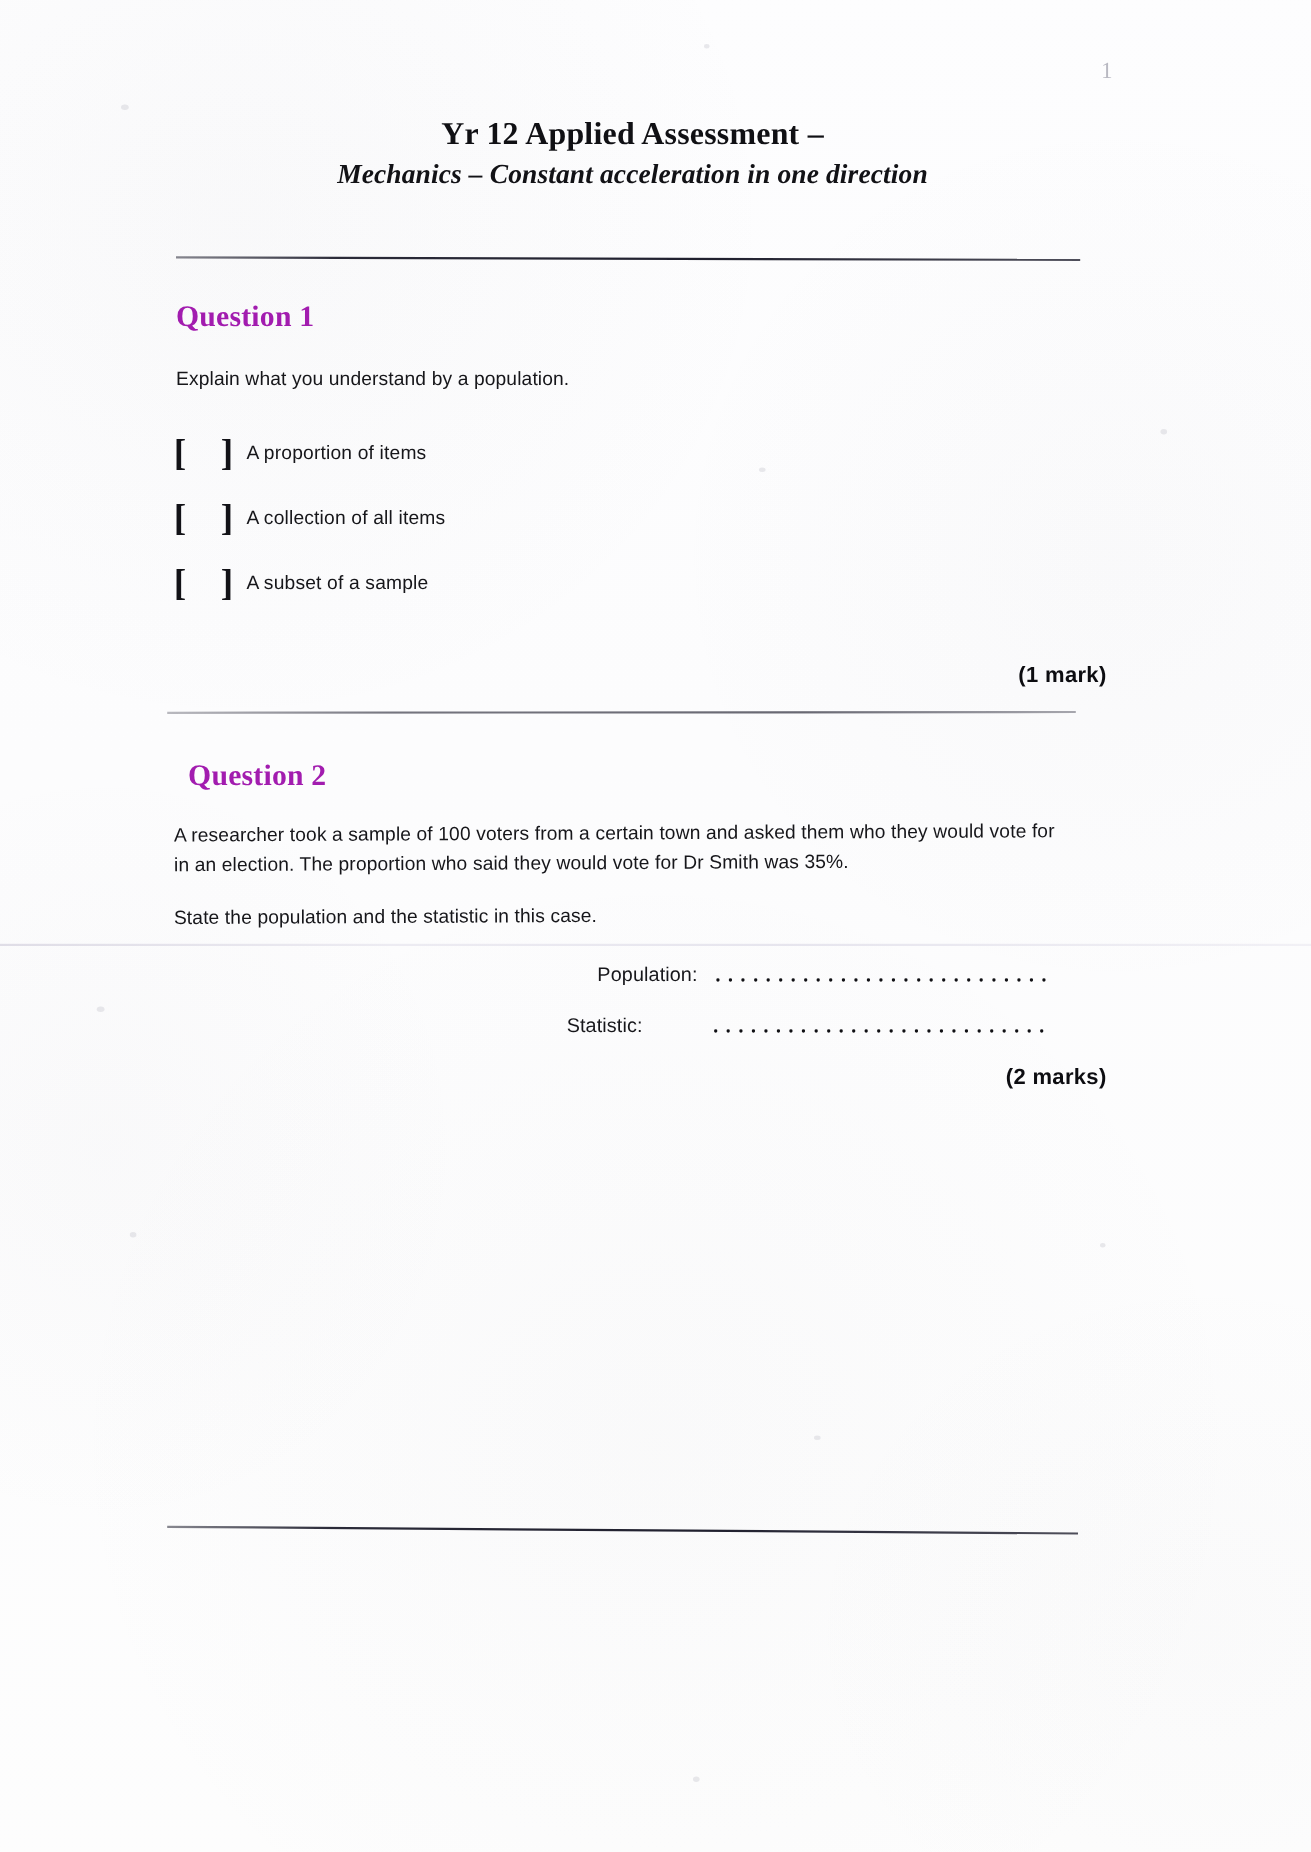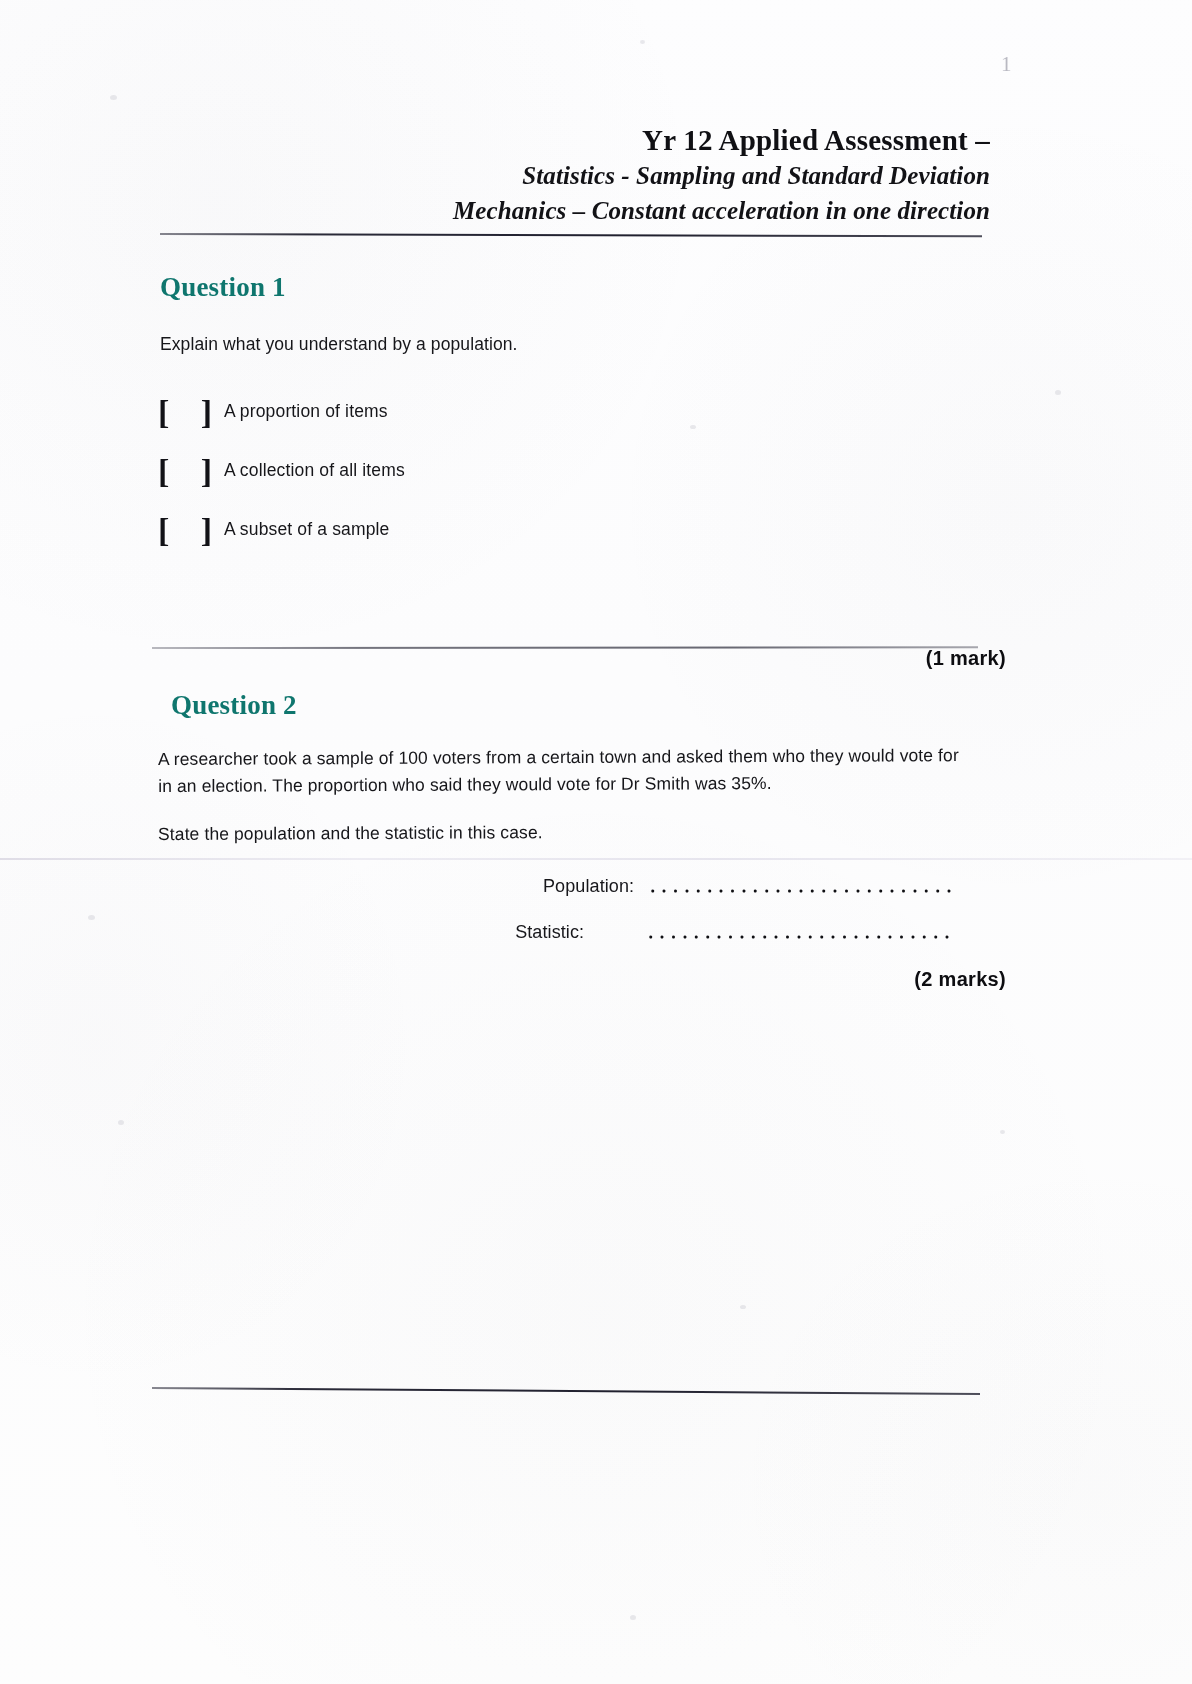--- a/index.html
+++ b/index.html
@@ -41,24 +41,24 @@
     right: 180px;
     font-family: "Liberation Serif", serif;
     font-size: 21px;
     color: #b9b9c2;
     letter-spacing: 0.5px;
   }
 
   
   .title-block {
     position: absolute;
-    top: 122px;
+    top: 104px;
     left: 160px;
     width: 830px;
-    text-align: right;
+    text-align: center;
   }
   .title-line1 {
     font-family: "Liberation Serif", serif;
     font-weight: bold;
     font-size: 29px;
     color: #101014;
     letter-spacing: 0.2px;
     line-height: 1.28;
   }
   .title-line2,
@@ -125,21 +125,21 @@
        rgba(231,229,238,0.6) 100%);
     opacity: 0.85;
   }
 
   
   .q-heading {
     position: absolute;
     font-family: "Liberation Serif", serif;
     font-weight: bold;
     font-size: 27px;
-    color: #0f766e;
+    color: #a21caf;
     letter-spacing: 0.2px;
   }
   .q1-heading { top: 272px; left: 160px; }
   .q2-heading { top: 690px; left: 148px; margin-left: 23px; }
 
   
   .body-text {
     position: absolute;
     font-family: "Liberation Sans", sans-serif;
     font-size: 17.5px;
@@ -200,21 +200,21 @@
 
   
   .marks {
     position: absolute;
     font-family: "Liberation Sans", sans-serif;
     font-weight: bold;
     font-size: 20px;
     color: #0d0d11;
     letter-spacing: 0.3px;
   }
-  .marks-q1 { top: 603px; right: 186px; margin-top: 44px; }
+  .marks-q1 { top: 603px; right: 186px; }
   .marks-q2 { top: 968px; right: 186px; }
 
   
   .answer-line {
     position: absolute;
     display: flex;
     align-items: baseline;
     font-family: "Liberation Sans", sans-serif;
     font-size: 18px;
     color: #17171b;
@@ -247,21 +247,20 @@
 <body>
 
 <div class="page"></div>
 
 <div class="content">
 
   <div class="page-number">1</div>
 
   <div class="title-block">
     <div class="title-line1">Yr 12 Applied Assessment –</div>
-    <div class="title-line2">Statistics - Sampling and Standard Deviation</div>
     <div class="title-line3">Mechanics – Constant acceleration in one direction</div>
   </div>
   <div class="rule rule-title"></div>
 
   <div class="q-heading q1-heading">Question 1</div>
 
   <div class="body-text q1-prompt">Explain what you understand by a population.</div>
 
   <div class="options">
 

